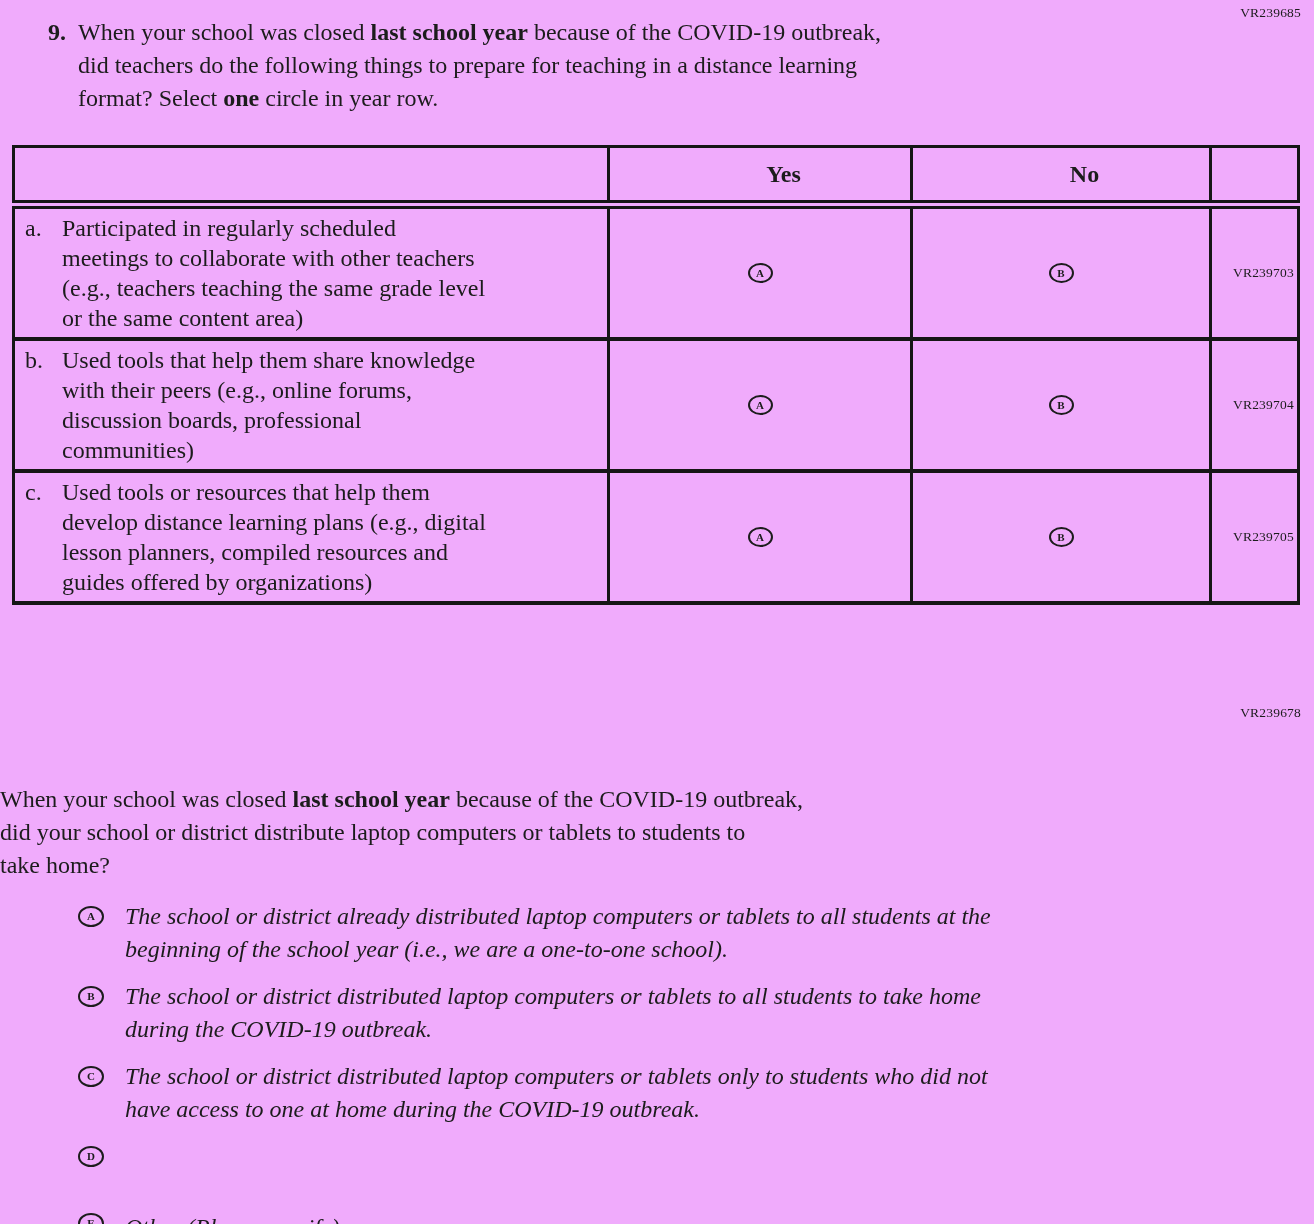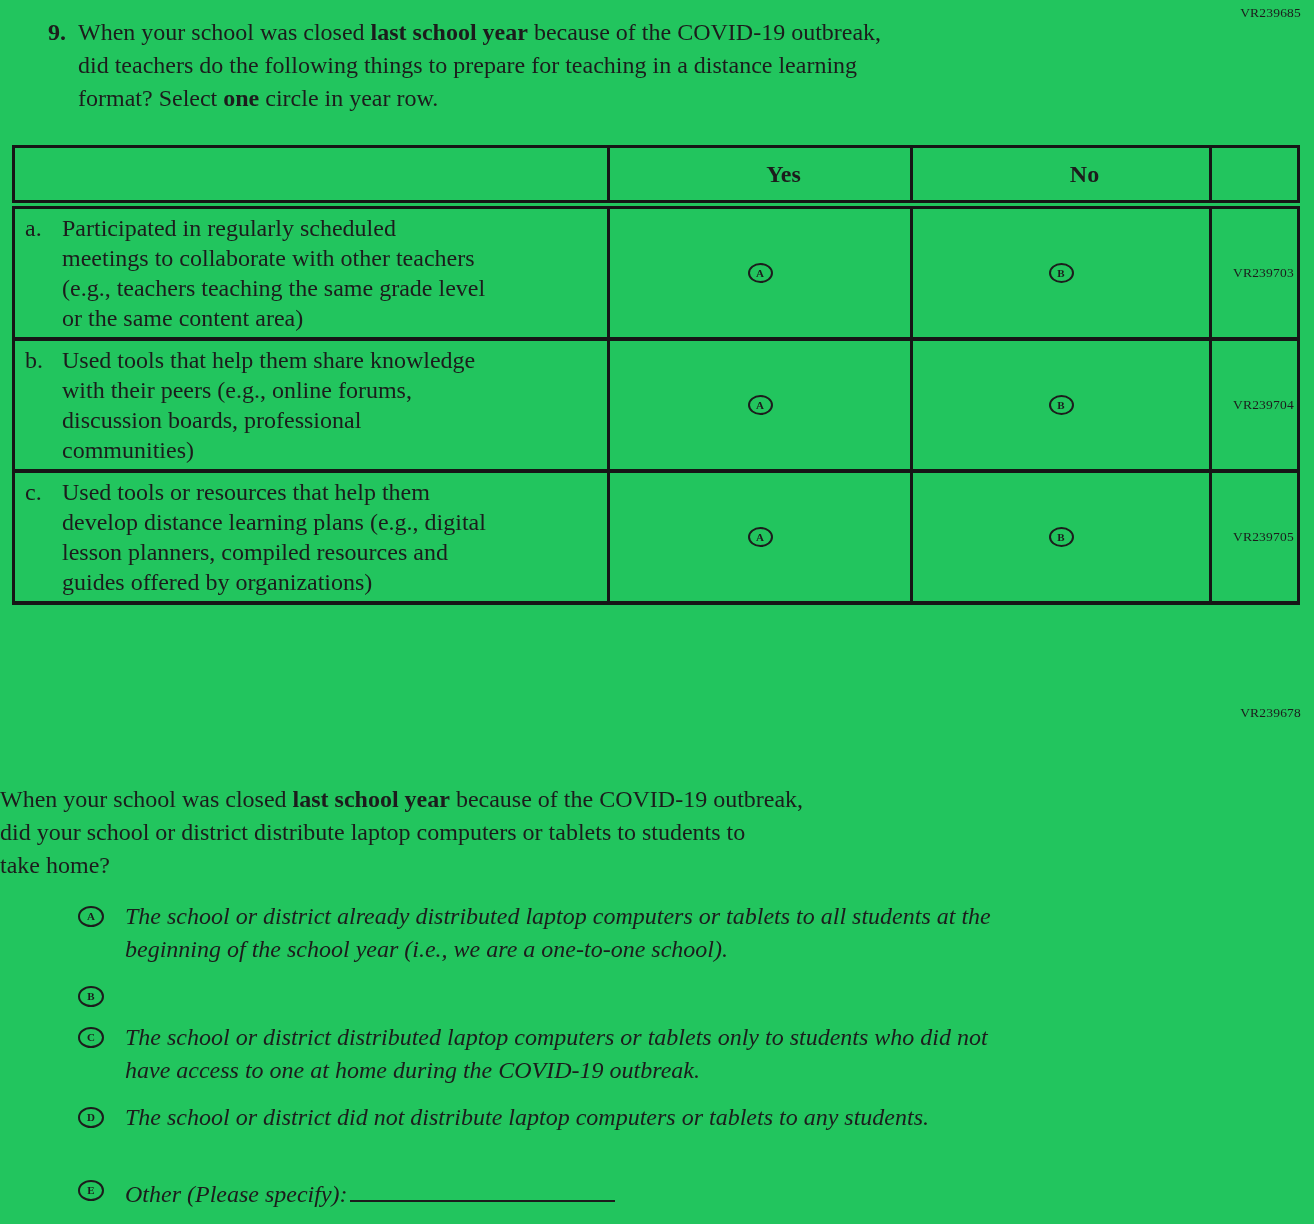--- a/index.html
+++ b/index.html
@@ -1,20 +1,20 @@
 <!DOCTYPE html>
 <html><head>
 <meta charset="utf-8">
 <style>
   html, body { margin: 0; padding: 0; }
   .page {
     position: relative;
     width: 1314px;
     height: 1224px;
-    background: #22c55e;
+    background: #f0abfc;
     color: #1c1c1c;
     font-family: "Liberation Serif", "DejaVu Serif", serif;
     overflow: hidden;
   }
   .vr {
     font-size: 13.5px;
     letter-spacing: 0.2px;
     color: #1c1c1c;
   }
   .vr-top { position: absolute; top: 5px; right: 13px; }
@@ -198,29 +198,30 @@
   </div>
 
   <div class="options">
     <div class="option">
       <span class="circle">A</span>
       <div class="option-text multiline">The school or district already distributed laptop computers or tablets to all students at the
 beginning of the school year (i.e., we are a one-to-one school).</div>
     </div>
     <div class="option">
       <span class="circle">B</span>
+      <div class="option-text multiline">The school or district distributed laptop computers or tablets to all students to take home
+during the COVID-19 outbreak.</div>
     </div>
     <div class="option">
       <span class="circle">C</span>
       <div class="option-text multiline">The school or district distributed laptop computers or tablets only to students who did not
 have access to one at home during the COVID-19 outbreak.</div>
     </div>
     <div class="option gap-lg">
       <span class="circle">D</span>
-      <div class="option-text multiline">The school or district did not distribute laptop computers or tablets to any students.</div>
     </div>
     <div class="option">
       <span class="circle">E</span>
       <div class="option-text"><span>Other (Please specify):</span><span class="blank-line"></span></div>
     </div>
   </div>
 
 </div>
 
 </body></html>

